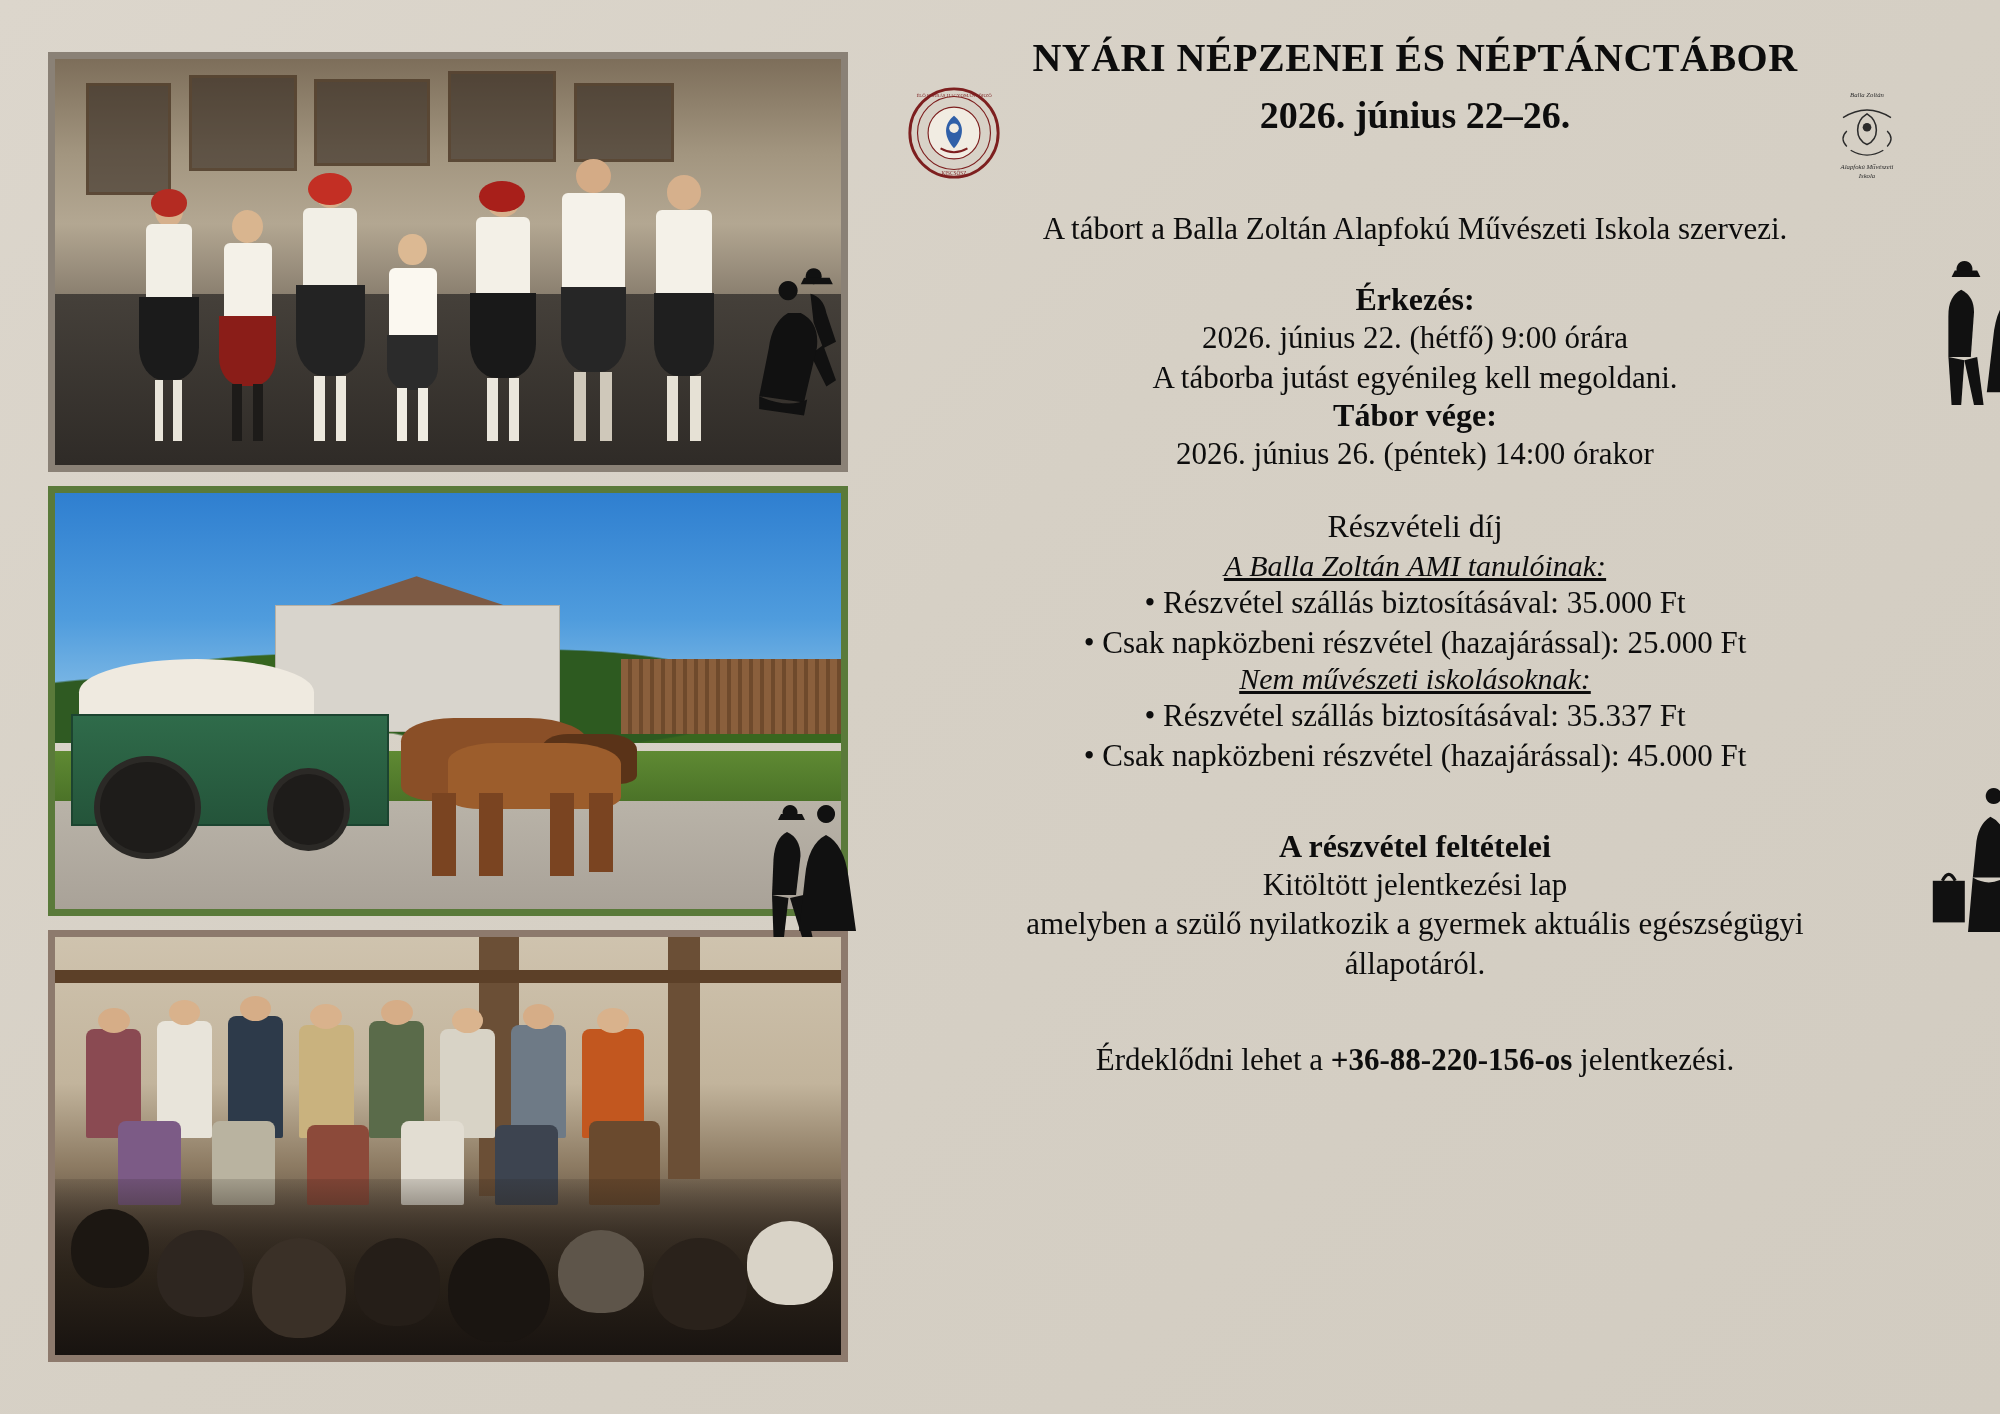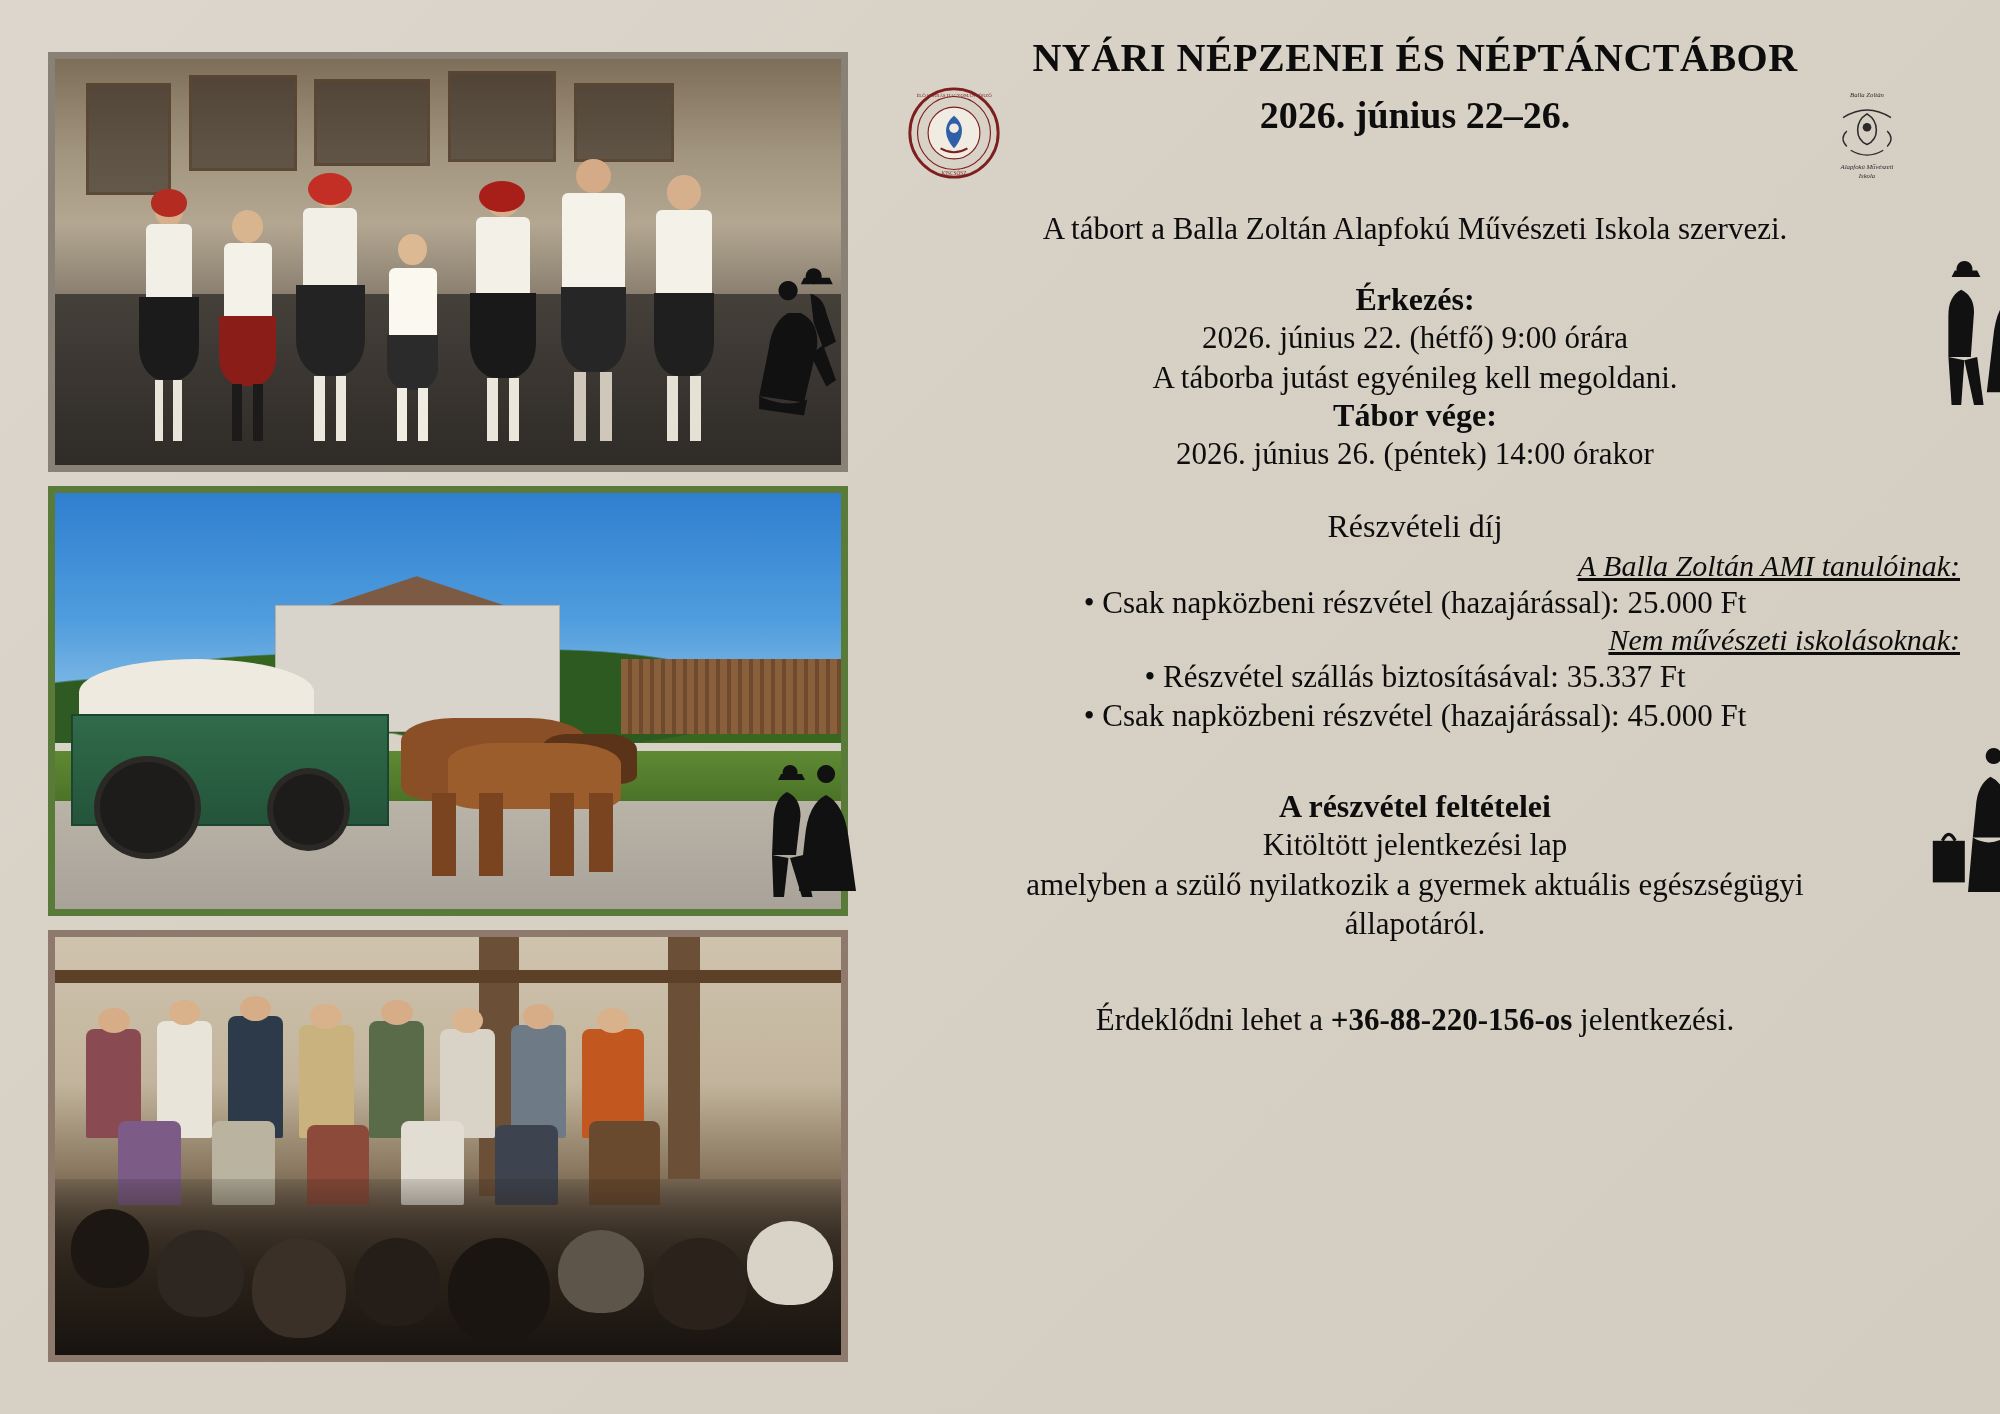--- a/index.html
+++ b/index.html
@@ -174,21 +174,21 @@
   .logo-right { right: 50px; }
   .logo svg { display: block; }
 
   .lead {
     font-size: 31px;
     margin-top: 32px;
   }
   .block { margin-top: 34px; }
   .bold-line { font-weight: bold; font-size: 32px; }
   .line { font-size: 31px; line-height: 1.28; }
-  .u-italic { font-style: italic; text-decoration: underline; font-size: 30px; text-align: right; }
+  .u-italic { font-style: italic; text-decoration: underline; font-size: 30px; }
   .fee-head { font-weight: normal; font-size: 32px; margin-bottom: 4px; }
   .phone-strong { font-weight: bold; }
 
   
   .sil { position: absolute; }
   .sil svg { display: block; }
   .sil-1 { left: -150px; top: 262px; width: 200px; height: 160px; }
   .sil-2 { right: -130px; top: 258px; width: 200px; height: 160px; }
   .sil-3 { left: -160px; top: 742px; width: 190px; height: 150px; }
   .sil-4 { right: -140px; top: 728px; width: 200px; height: 160px; }
@@ -406,20 +406,21 @@
       <div class="bold-line">Érkezés:</div>
       <div class="line">2026. június 22. (hétfő) 9:00 órára</div>
       <div class="line">A táborba jutást egyénileg kell megoldani.</div>
       <div class="bold-line">Tábor vége:</div>
       <div class="line">2026. június 26. (péntek) 14:00 órakor</div>
     </div>
 
     <div class="block">
       <div class="fee-head">Részvételi díj</div>
       <div class="u-italic">A Balla Zoltán AMI tanulóinak:</div>
+      <div class="line">• Részvétel szállás biztosításával: 35.000 Ft</div>
       <div class="line">• Csak napközbeni részvétel (hazajárással): 25.000 Ft</div>
       <div class="u-italic">Nem művészeti iskolásoknak:</div>
       <div class="line">• Részvétel szállás biztosításával: 35.337 Ft</div>
       <div class="line">• Csak napközbeni részvétel (hazajárással): 45.000 Ft</div>
     </div>
 
     <div class="block" style="position:relative;margin-top:52px;">
       <div class="sil sil-3" style="top:-26px;">
         <svg viewBox="0 0 100 100" width="190" height="150" aria-hidden="true">
           <path d="M40 12 a5 5 0 1 1 .1 0 z" fill="#111"></path>

